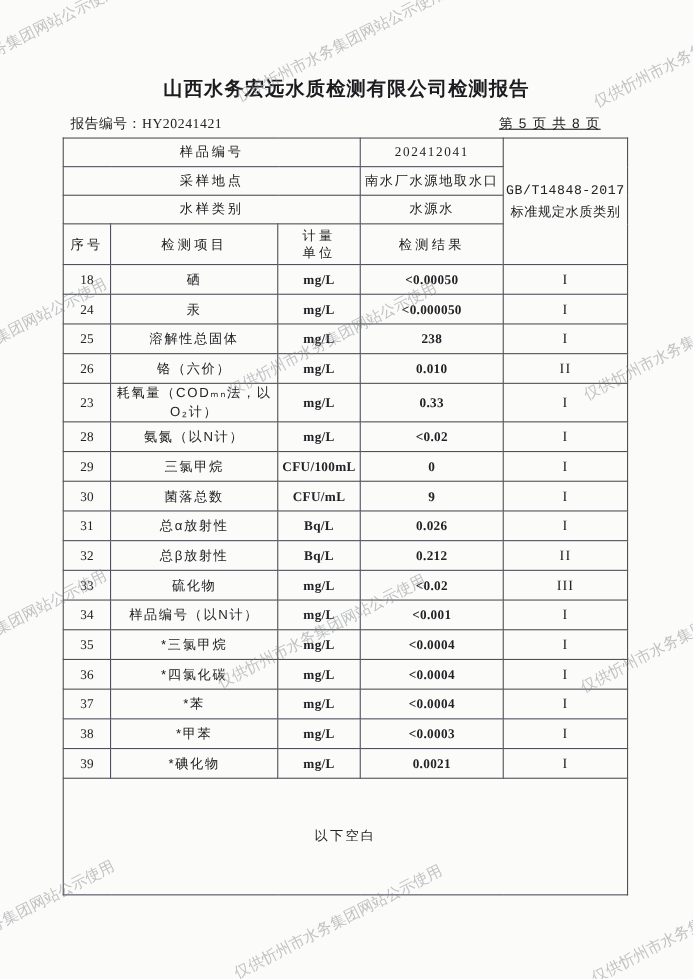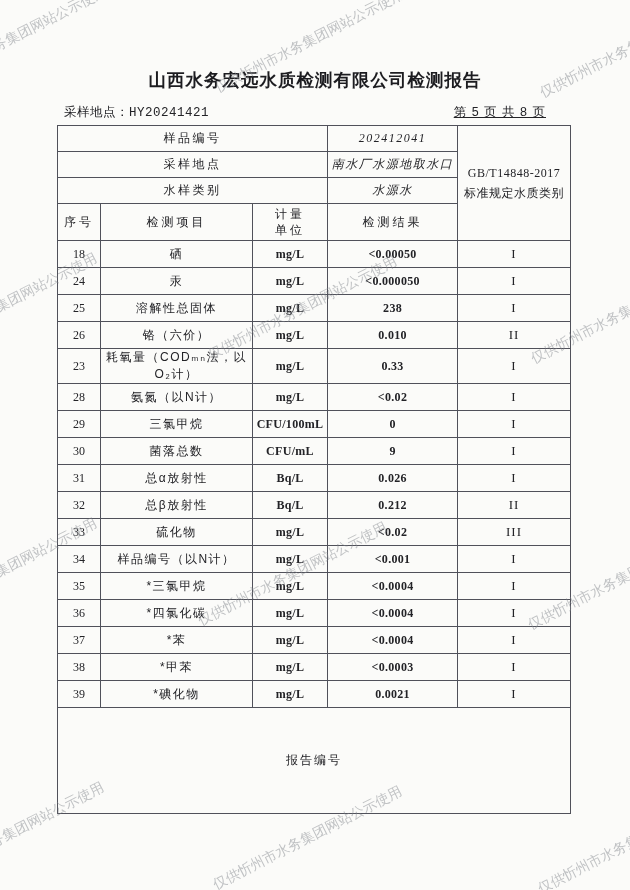--- a/index.html
+++ b/index.html
@@ -22,40 +22,40 @@
     font-size:17.5px;font-weight:bold;
     letter-spacing:1px;
     color:#1c1c20;
   }
   .meta-row{
     position:absolute;left:57px;top:104px;width:513px;
     display:flex;justify-content:space-between;align-items:baseline;
     font-size:12.5px;
   }
   .meta-left{padding-left:7px;letter-spacing:.5px;}
-  .meta-left .num{font-family:Liberation Mono, monospace;}
+  .meta-left .num{font-family:Liberation Serif, serif;}
   .meta-right{padding-right:24px;letter-spacing:1px;text-decoration:underline;}
   
   table.report{
     position:absolute;left:57px;top:125px;
     width:513px;border-collapse:collapse;table-layout:fixed;
     font-size:12px;
   }
   table.report td{
     border:1px solid #50515a;
     text-align:center;vertical-align:middle;
     padding:0;
     color:#232327;
   }
   td.info-label{letter-spacing:2.5px;height:25px;}
-  td.info-value{letter-spacing:1.5px;font-family:"Liberation Serif","DejaVu Serif",serif;font-style:italic;}
+  td.info-value{letter-spacing:1.5px;font-family:"Liberation Serif","DejaVu Serif",serif;}
   td.std-cell{
     white-space:pre-line;line-height:1.7;
     letter-spacing:.5px;
-    font-family:Liberation Serif, serif;
+    font-family:Liberation Mono, monospace;
     font-size:12px;
   }
   tr.hdr td{height:36px;letter-spacing:3px;}
   td.unit-hdr{white-space:pre-line;line-height:1.35;letter-spacing:2px;}
   tr.data td{height:26px;}
   td.c-no{font-family:"Liberation Serif","DejaVu Serif",serif;}
   td.c-item{text-align:left;padding-left:9px;letter-spacing:1.5px;}
   td.c-unit,td.c-result{font-family:"Liberation Serif","DejaVu Serif",serif;letter-spacing:.3px;font-weight:bold;}
   td.c-cat{font-family:"Liberation Serif","DejaVu Serif",serif;font-size:13px;letter-spacing:1px;}
   td.blank-cell{
@@ -90,21 +90,21 @@
     <div class="wm" style="left:525px;top:618px">仅供忻州市水务集团网站公示使用</div>
     <div class="wm" style="left:-88px;top:874px">仅供忻州市水务集团网站公示使用</div>
     <div class="wm" style="left:210px;top:878px">仅供忻州市水务集团网站公示使用</div>
     <div class="wm" style="left:535px;top:882px">仅供忻州市水务集团网站公示使用</div>
   </div>
 
   <div class="doc-title">山西水务宏远水质检测有限公司检测报告</div>
 
   <div class="meta-row">
     <div class="meta-left">
-      <span>采样地点：</span><span class="num">HY20241421</span>
+      <span>报告编号：</span><span class="num">HY20241421</span>
     </div>
     <div class="meta-right serifnum">第 5 页 共 8 页</div>
   </div>
 
   <table class="report">
     <colgroup>
       <col style="width:43px">
         <col style="width:152px">
         <col style="width:75px">
         <col style="width:130px">
@@ -247,18 +247,18 @@
       </tr>
       <tr class="data">
         <td class="c-no">39</td>
         <td class="c-item">*碘化物</td>
         <td class="c-unit">mg/L</td>
         <td class="c-result">0.0021</td>
         <td class="c-cat">I</td>
       </tr>
 
       <tr>
-        <td colspan="5" class="blank-cell">报告编号</td>
+        <td colspan="5" class="blank-cell">以下空白</td>
       </tr>
     </tbody>
   </table>
 
 </div>
 
 </body></html>

